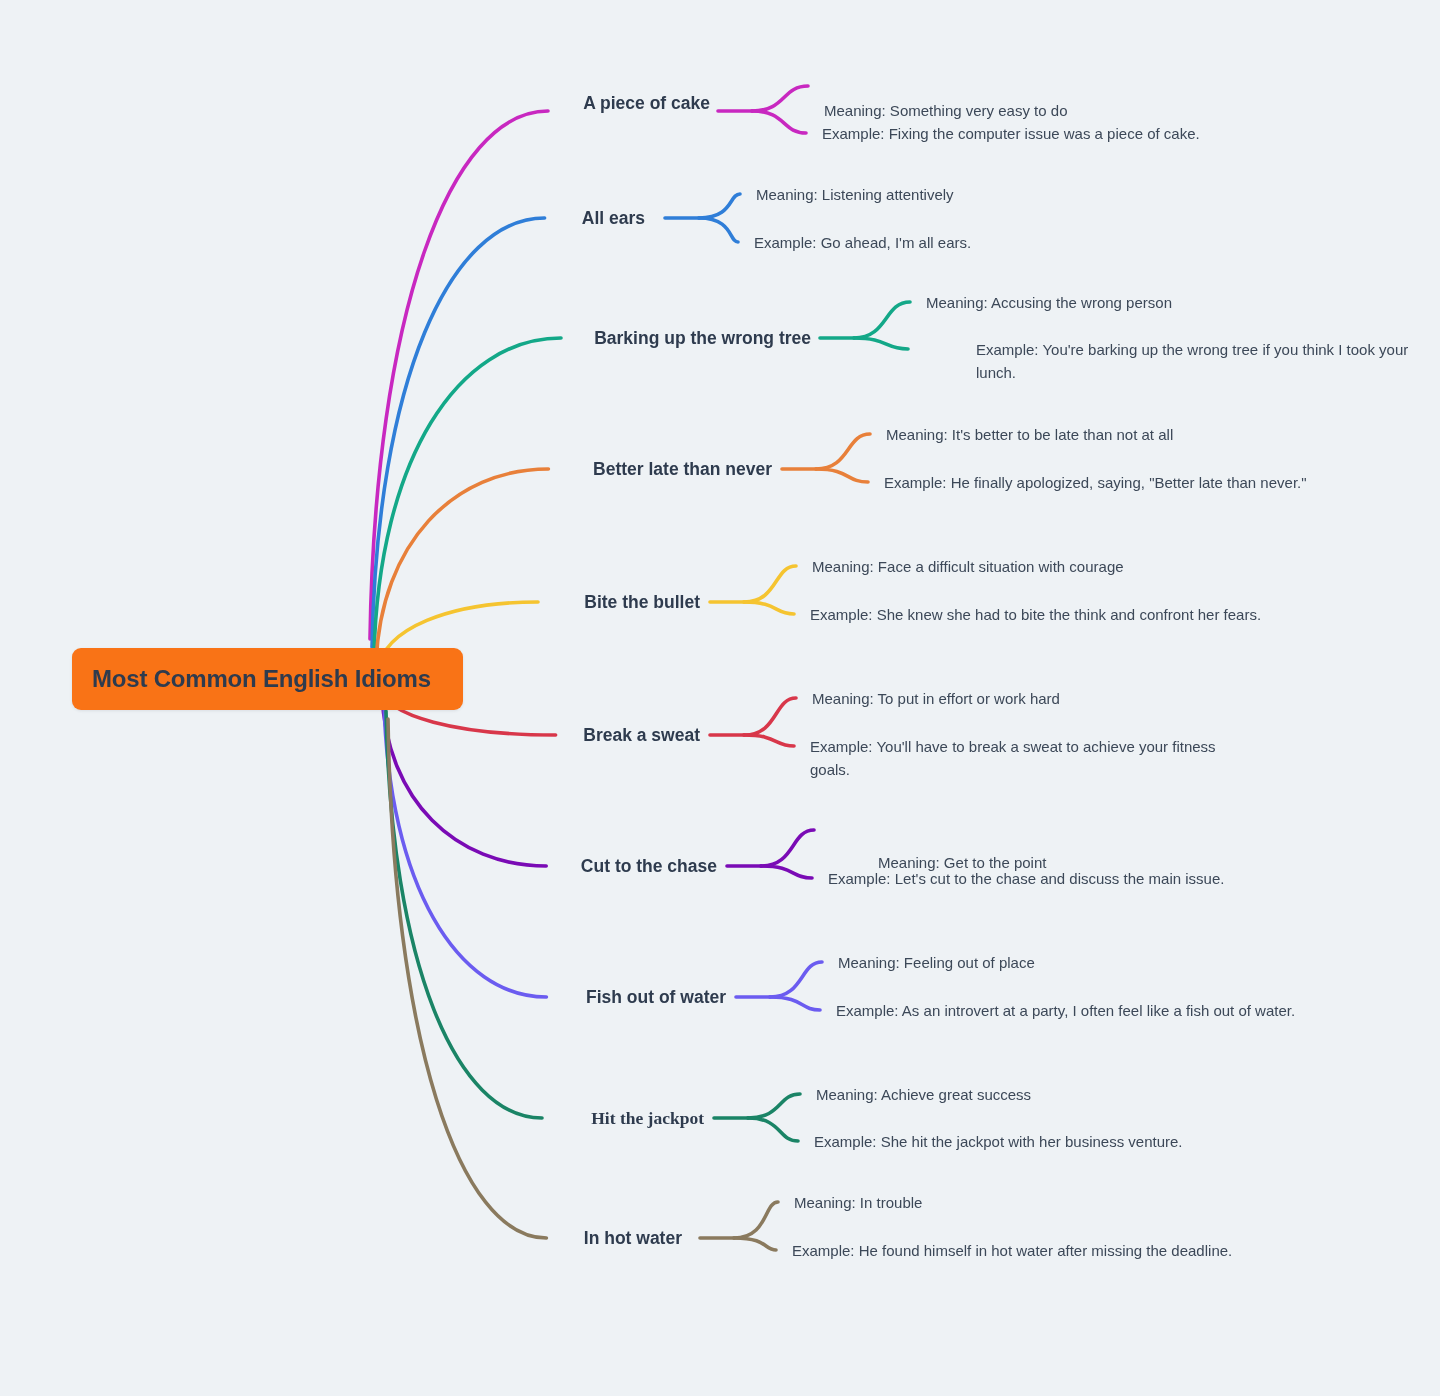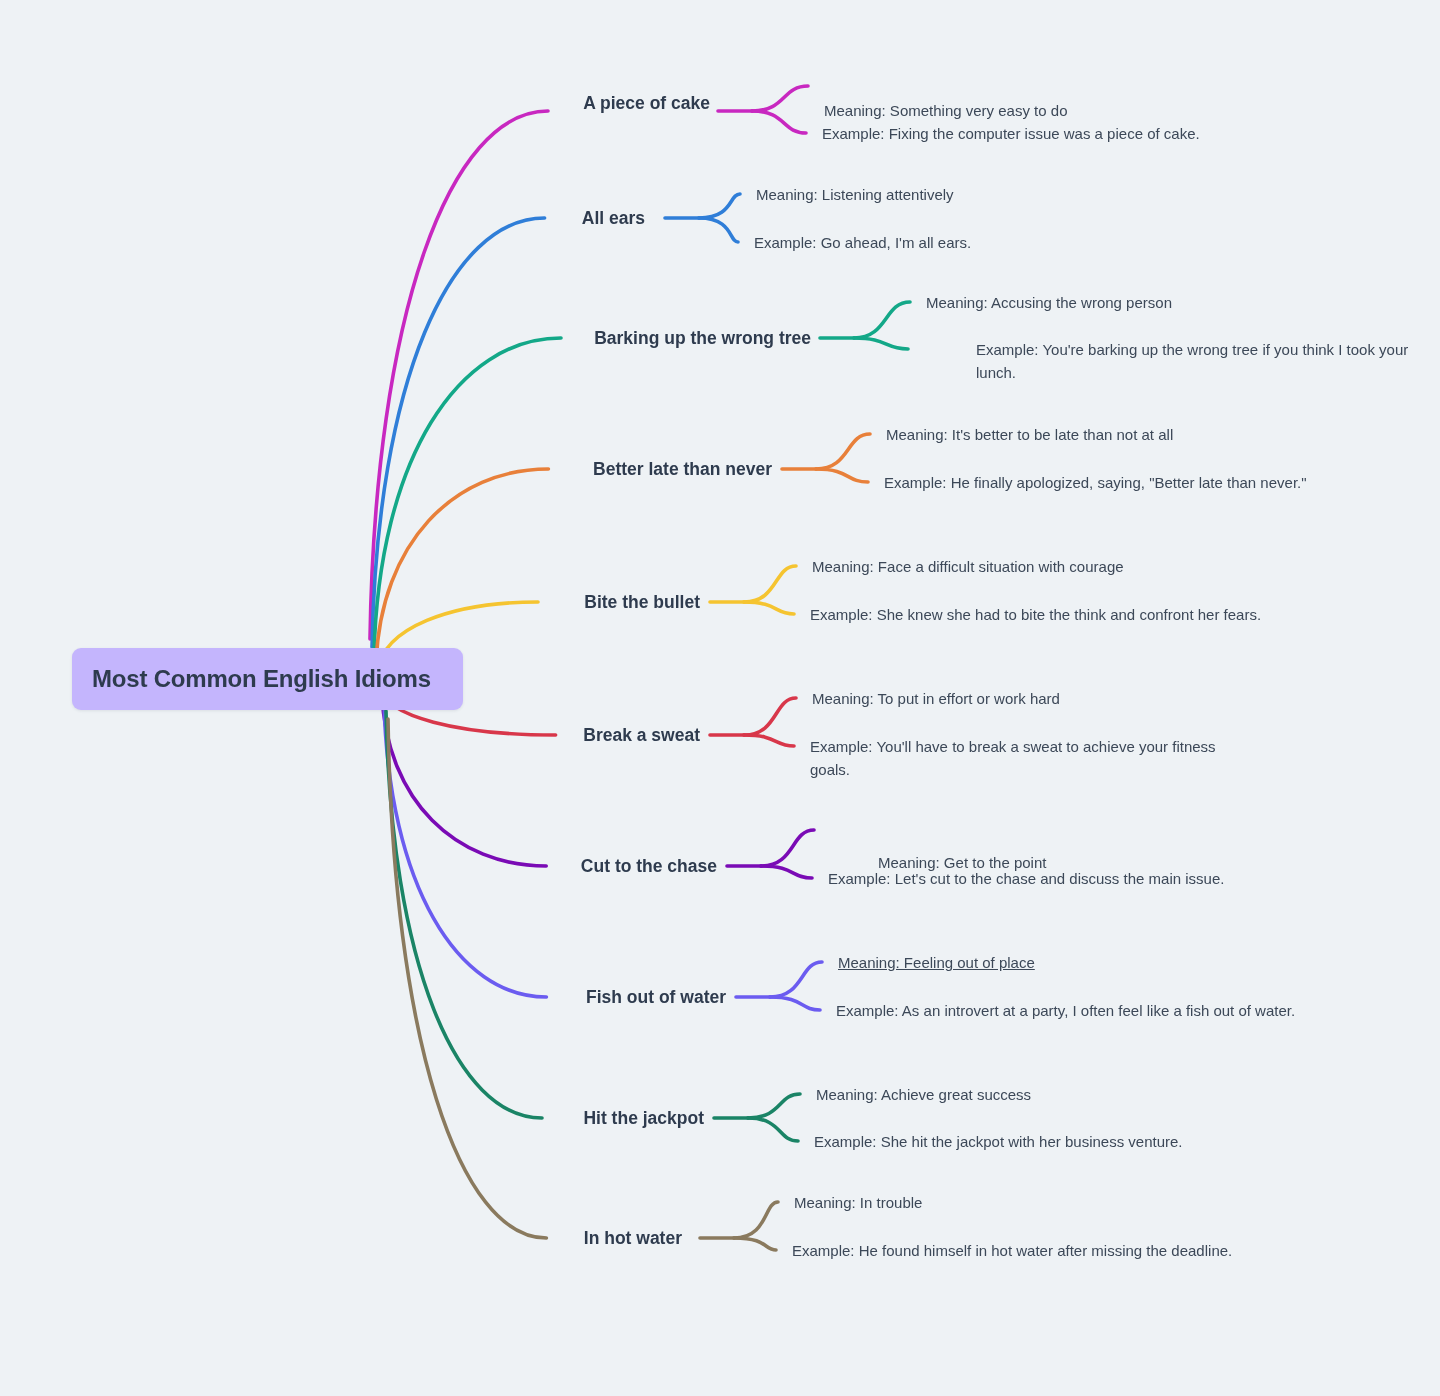--- a/index.html
+++ b/index.html
@@ -26,21 +26,21 @@
     width: 1440px;
     height: 1396px;
     pointer-events: none;
   }
   .center-card {
     position: absolute;
     left: 72px;
     top: 648px;
     width: 391px;
     height: 62px;
-    background: #c4b5fd;
+    background: #f97316;
     border-radius: 9px;
     box-shadow: 0 1px 3px rgba(40,55,75,0.10);
     display: flex;
     align-items: center;
     box-sizing: border-box;
     padding-left: 20px;
     z-index: 5;
   }
   .center-title {
     font-size: 24px;
@@ -167,23 +167,23 @@
       <div class="idiom-label" style="right: 740px; top: 602px;">Bite the bullet</div>
       <div class="leaf-text" style="left: 812px; top: 555px; width: 560px;">Meaning: Face a difficult situation with courage</div>
       <div class="leaf-text" style="left: 810px; top: 603px; width: 470px;">Example: She knew she had to bite the think and confront her fears.</div>
       <div class="idiom-label" style="right: 740px; top: 735px;">Break a sweat</div>
       <div class="leaf-text" style="left: 812px; top: 687px; width: 560px;">Meaning: To put in effort or work hard</div>
       <div class="leaf-text" style="left: 810px; top: 735px; width: 440px;">Example: You'll have to break a sweat to achieve your fitness goals.</div>
       <div class="idiom-label" style="right: 723px; top: 866px;">Cut to the chase</div>
       <div class="leaf-text" style="left: 878px; top: 819px; width: 560px; margin-top: 32px;">Meaning: Get to the point</div>
       <div class="leaf-text" style="left: 828px; top: 867px; width: 430px;">Example: Let's cut to the chase and discuss the main issue.</div>
       <div class="idiom-label" style="right: 714px; top: 997px;">Fish out of water</div>
-      <div class="leaf-text" style="left: 838px; top: 951px; width: 560px; text-decoration: underline;">Meaning: Feeling out of place</div>
+      <div class="leaf-text" style="left: 838px; top: 951px; width: 560px;">Meaning: Feeling out of place</div>
       <div class="leaf-text" style="left: 836px; top: 999px; width: 460px;">Example: As an introvert at a party, I often feel like a fish out of water.</div>
-      <div class="idiom-label" style="right: 736px; top: 1118px;">Hit the jackpot</div>
+      <div class="idiom-label" style="right: 736px; top: 1118px; font-family: Liberation Serif, serif;">Hit the jackpot</div>
       <div class="leaf-text" style="left: 816px; top: 1083px; width: 560px;">Meaning: Achieve great success</div>
       <div class="leaf-text" style="left: 814px; top: 1130px; width: 450px;">Example: She hit the jackpot with her business venture.</div>
       <div class="idiom-label" style="right: 758px; top: 1238px;">In hot water</div>
       <div class="leaf-text" style="left: 794px; top: 1191px; width: 560px;">Meaning: In trouble</div>
       <div class="leaf-text" style="left: 792px; top: 1239px; width: 460px;">Example: He found himself in hot water after missing the deadline.</div>
     </div>
 
 
 </div>
 

